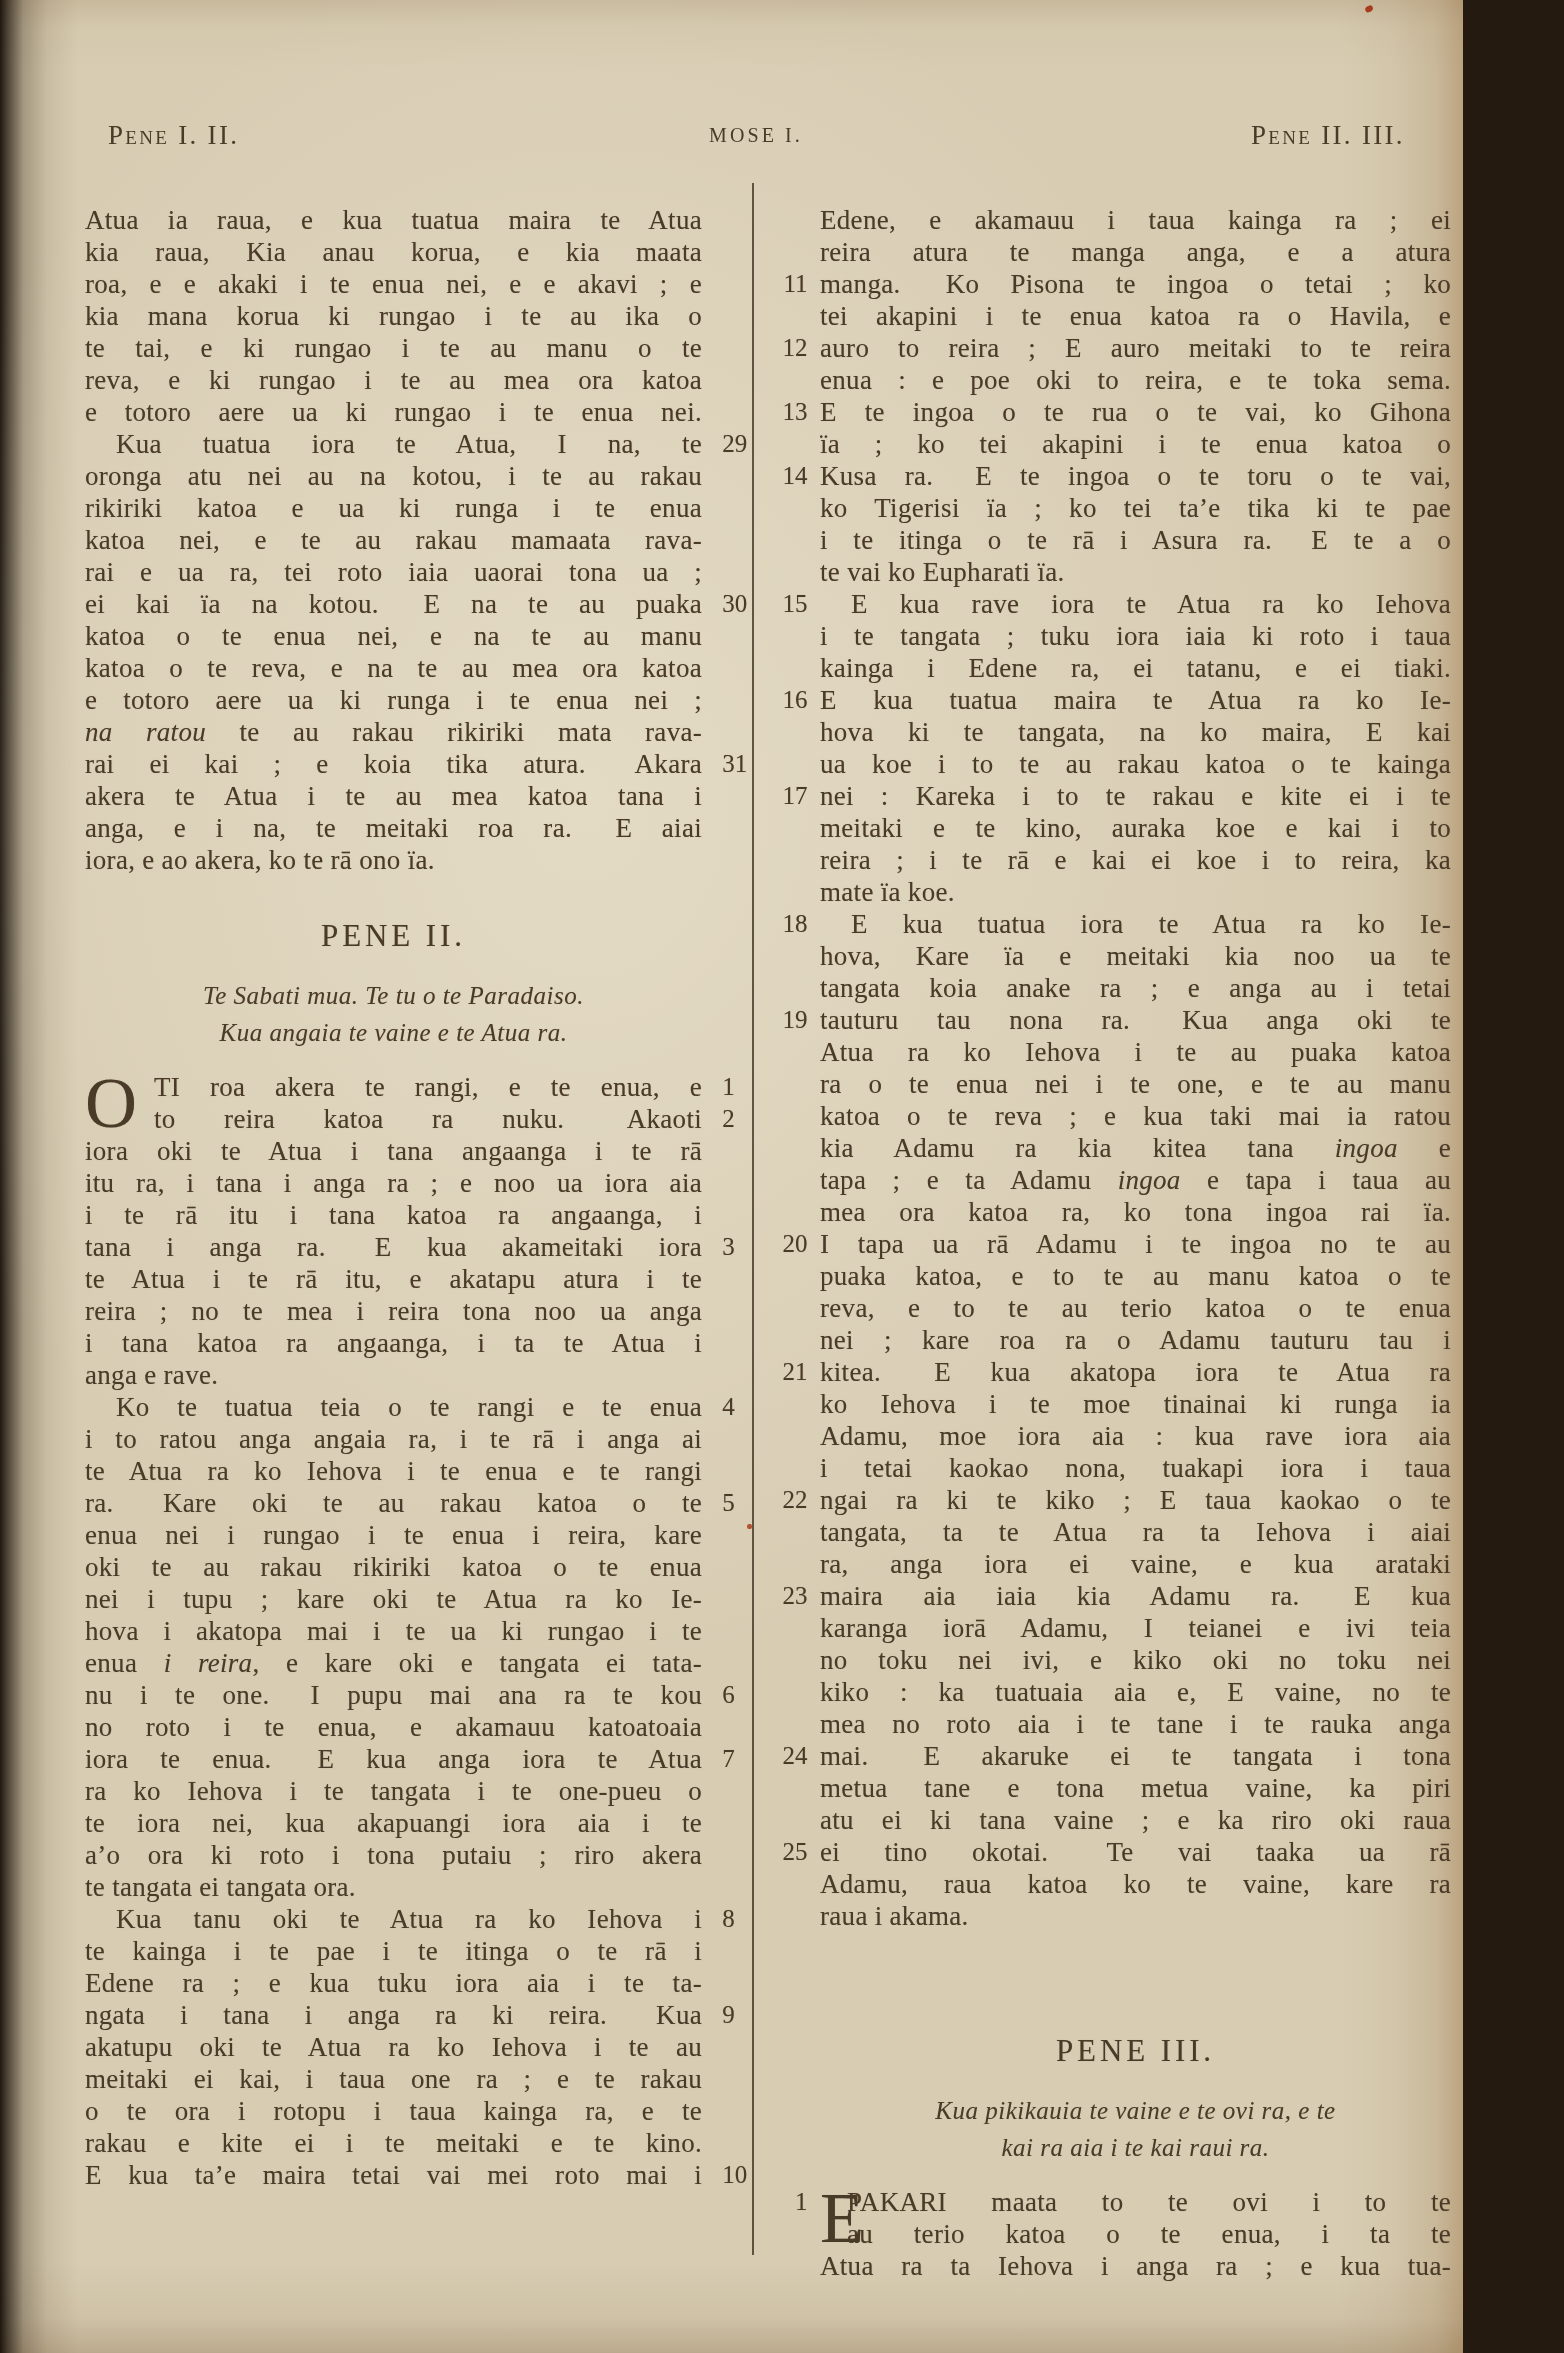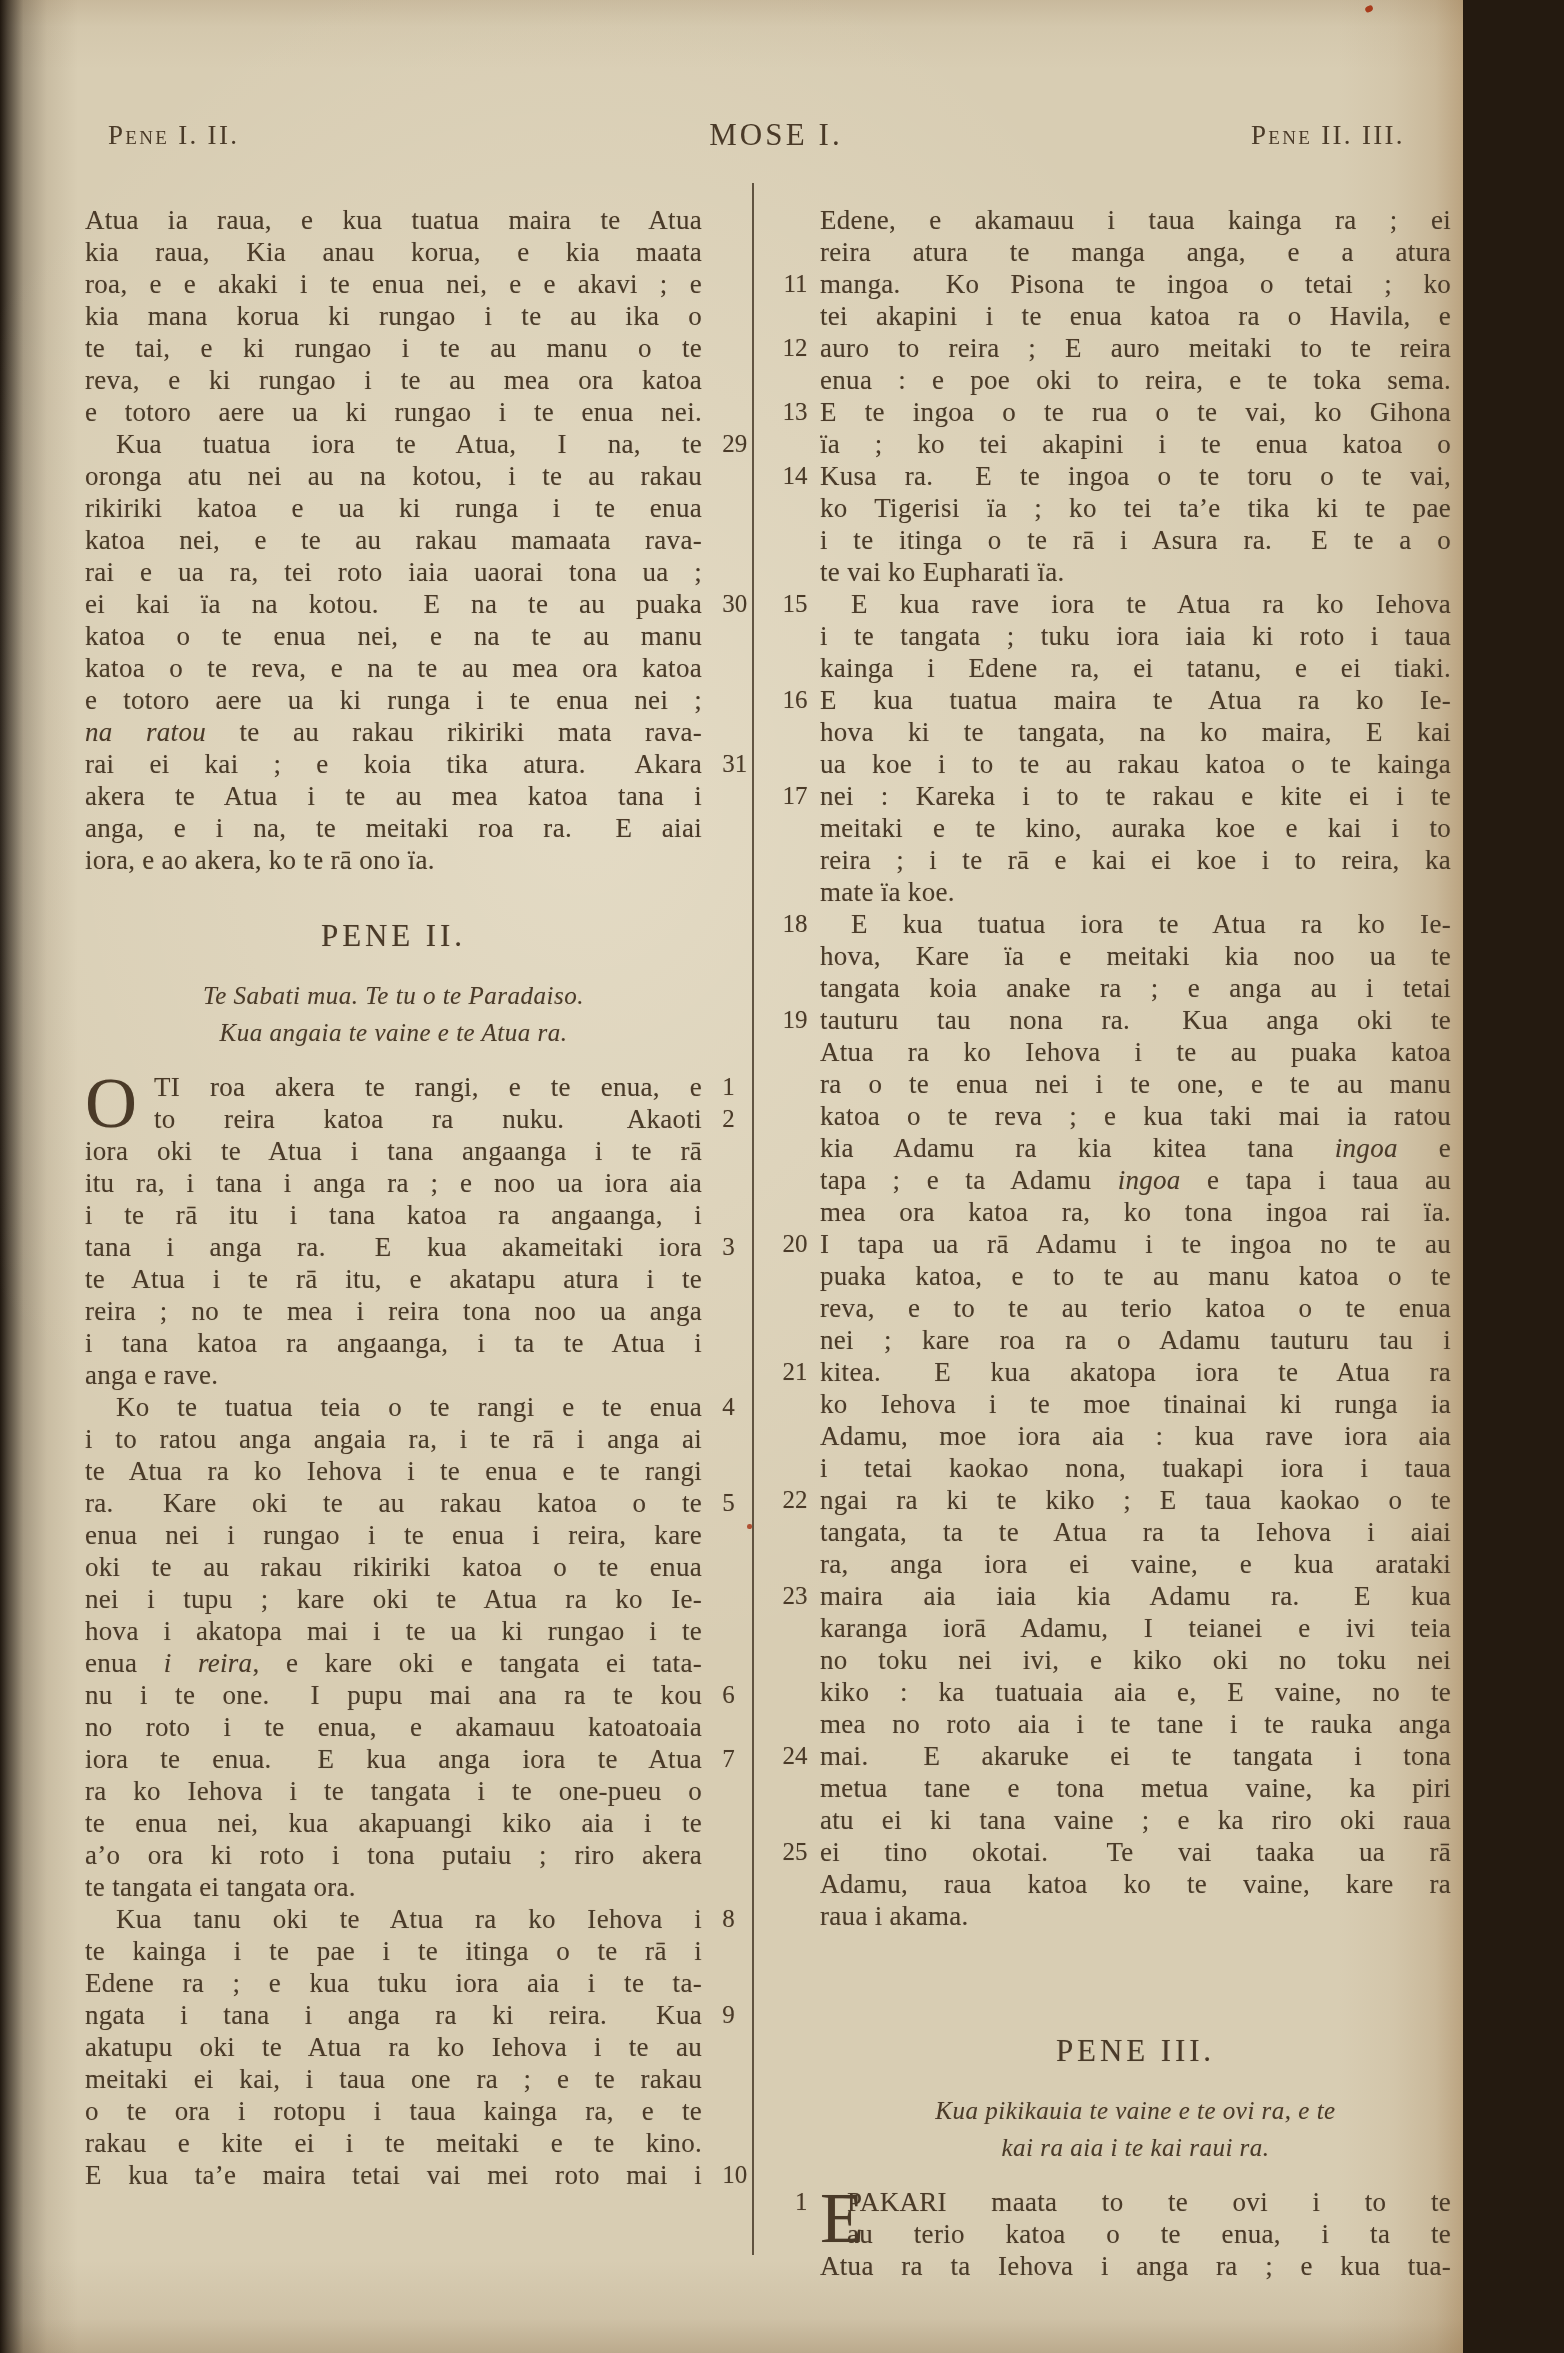--- a/index.html
+++ b/index.html
@@ -22,21 +22,21 @@
   .running-head {
     position: absolute;
     top: 117px;
     font-variant: small-caps;
     letter-spacing: 2.3px;
     font-size: 27px;
     line-height: 36px;
     white-space: nowrap;
   }
   .rh-left  { left: 108px; }
-  .rh-center{ left: 776px; transform: translateX(-50%); font-variant: normal; font-size: 31px; letter-spacing: 3.1px; }
+  .rh-center{ left: 756px; transform: translateX(-50%); font-variant: normal; font-size: 20px; letter-spacing: 3.1px; }
   .rh-right { left: 1251px; }
   
   .divider {
     position: absolute;
     left: 752px; top: 183px;
     width: 1.6px; height: 2072px;
     background: rgba(62,47,31,0.78);
   }
   
   .col { position: absolute; top: 204px; }
@@ -256,21 +256,21 @@
         <span class="t">no roto i te enua, e akamauu katoatoaia</span>
       </div>
       <div class="line">
         <span class="t">iora te enua.  E kua anga iora te Atua</span>
         <span class="vnum">7</span>
       </div>
       <div class="line">
         <span class="t">ra ko Iehova i te tangata i te one-pueu o</span>
       </div>
       <div class="line">
-        <span class="t">te enua nei, kua akapuangi kiko aia i te</span>
+        <span class="t">te iora nei, kua akapuangi iora aia i te</span>
       </div>
       <div class="line">
         <span class="t">a’o ora ki roto i tona putaiu ; riro akera</span>
       </div>
       <div class="line nj">
         <span class="t">te tangata ei tangata ora.</span>
       </div>
       <div class="line ind">
         <span class="t">Kua tanu oki te Atua ra ko Iehova i</span>
         <span class="vnum">8</span>

